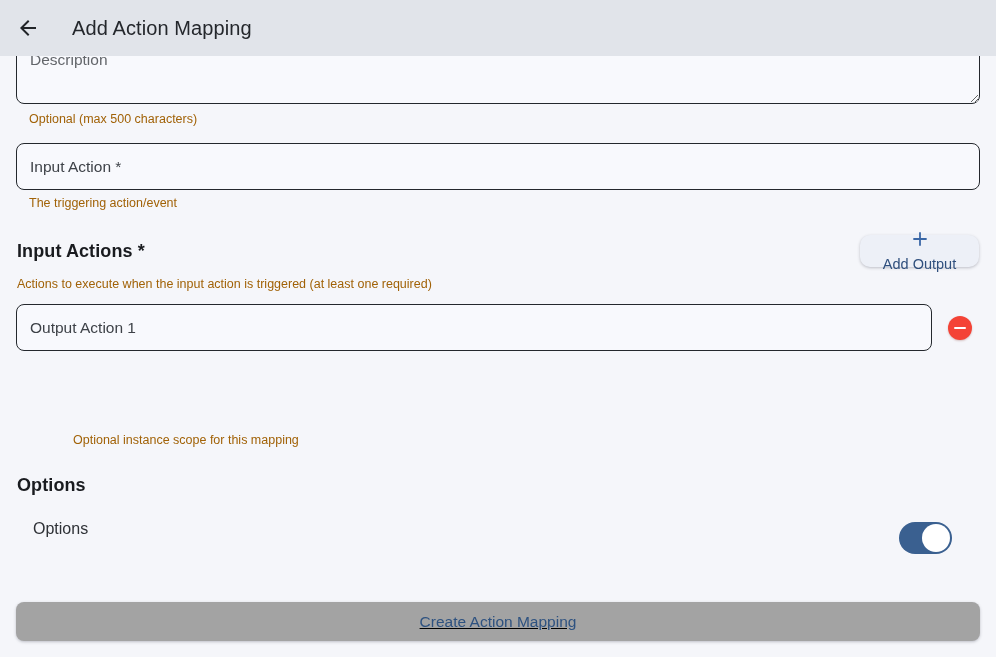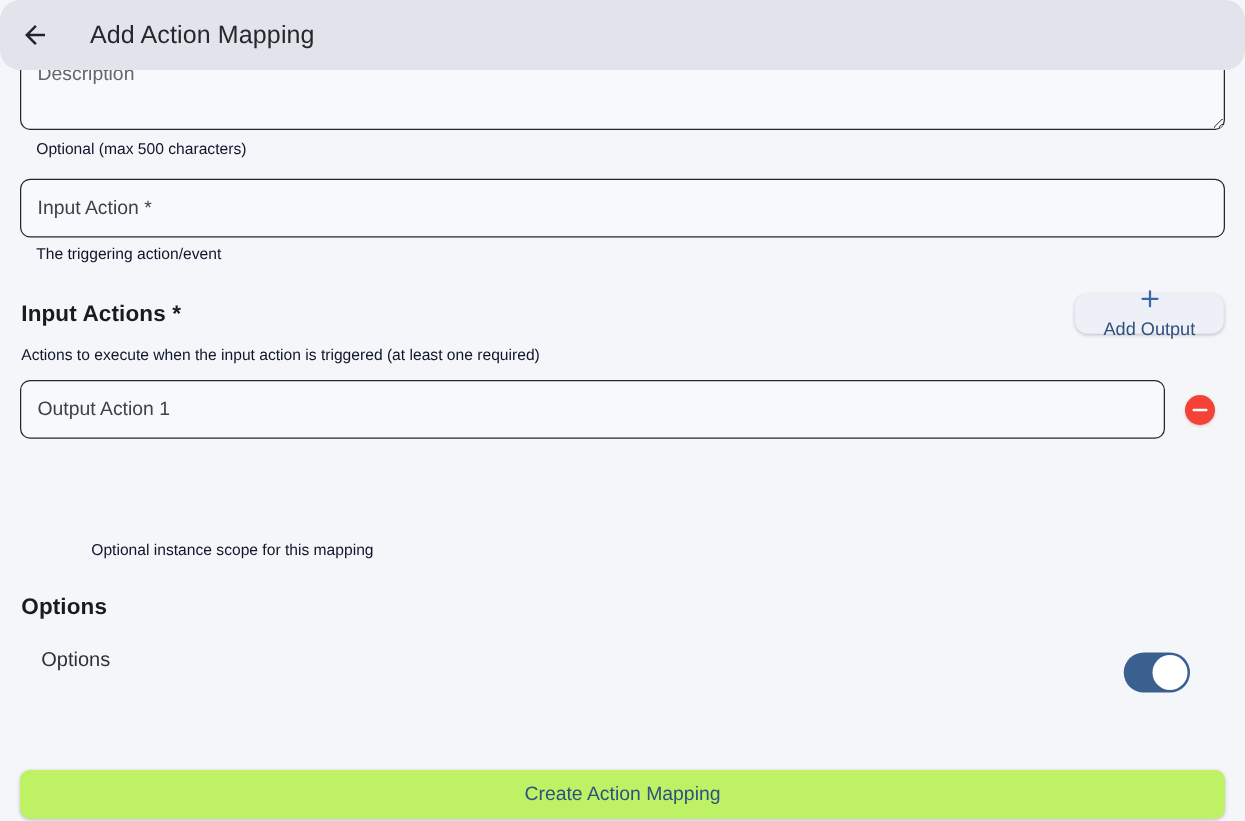--- a/index.html
+++ b/index.html
@@ -16,21 +16,20 @@
     background: #f5f6fa;
   }
 
   
   .appbar {
     position: absolute; top: 0; left: 0;
     width: 996px; height: 56px;
     background: #e1e4ea;
     display: flex; align-items: center;
     z-index: 10;
-    border-radius: 16px;
   }
   .back-btn {
     width: 40px; height: 40px;
     margin-left: 8px;
     border: none; background: transparent;
     display: flex; align-items: center; justify-content: center;
     cursor: pointer; border-radius: 50%;
   }
   .appbar-title {
     margin-left: 24px;
@@ -57,21 +56,21 @@
   textarea.field::placeholder { color: #63666b; }
 
   .f-description { left: 16px; top: 16px; width: 964px; height: 88px; z-index: 1; }
   .f-input-action { left: 16px; top: 143px; width: 964px; height: 47px; }
   .f-output-action { left: 16px; top: 304px; width: 916px; height: 47px; }
   .f-scope { left: 16px; top: 380px; width: 964px; height: 47px; }
 
   .helper {
     position: absolute;
     font-size: 12.5px;
-    color: #0f172a;
+    color: #a16207;
     line-height: 14px;
     white-space: nowrap;
   }
   .h-description { left: 29px; top: 112px; }
   .h-input-action { left: 29px; top: 196px; }
   .h-output-actions { left: 17px; top: 277px; }
   .h-scope { left: 29px; top: 433px; margin-left: 44px; }
 
   
   .section-heading {
@@ -148,28 +147,29 @@
     position: absolute;
     top: 2px; right: 2px;
     width: 28px; height: 28px;
     border-radius: 50%;
     background: #ffffff;
   }
 
   
   .create-btn {
     position: absolute;
-    left: 16px; top: 616px;
+    left: 16px; top: 602px;
     width: 964px; height: 39px;
-    background: #bef264;
+    background: #a3a3a3;
     border: none; border-radius: 8px;
     box-shadow: 0 1px 3px rgba(60, 64, 80, 0.30);
     display: flex; align-items: center; justify-content: center;
     cursor: pointer;
     font-family: inherit;
+    text-decoration: underline;
   }
   .create-btn .label {
     font-size: 15.5px; font-weight: 500;
     color: #2e5280;
   }
 </style>
 </head>
 <body>
 
 <div class="screen">

